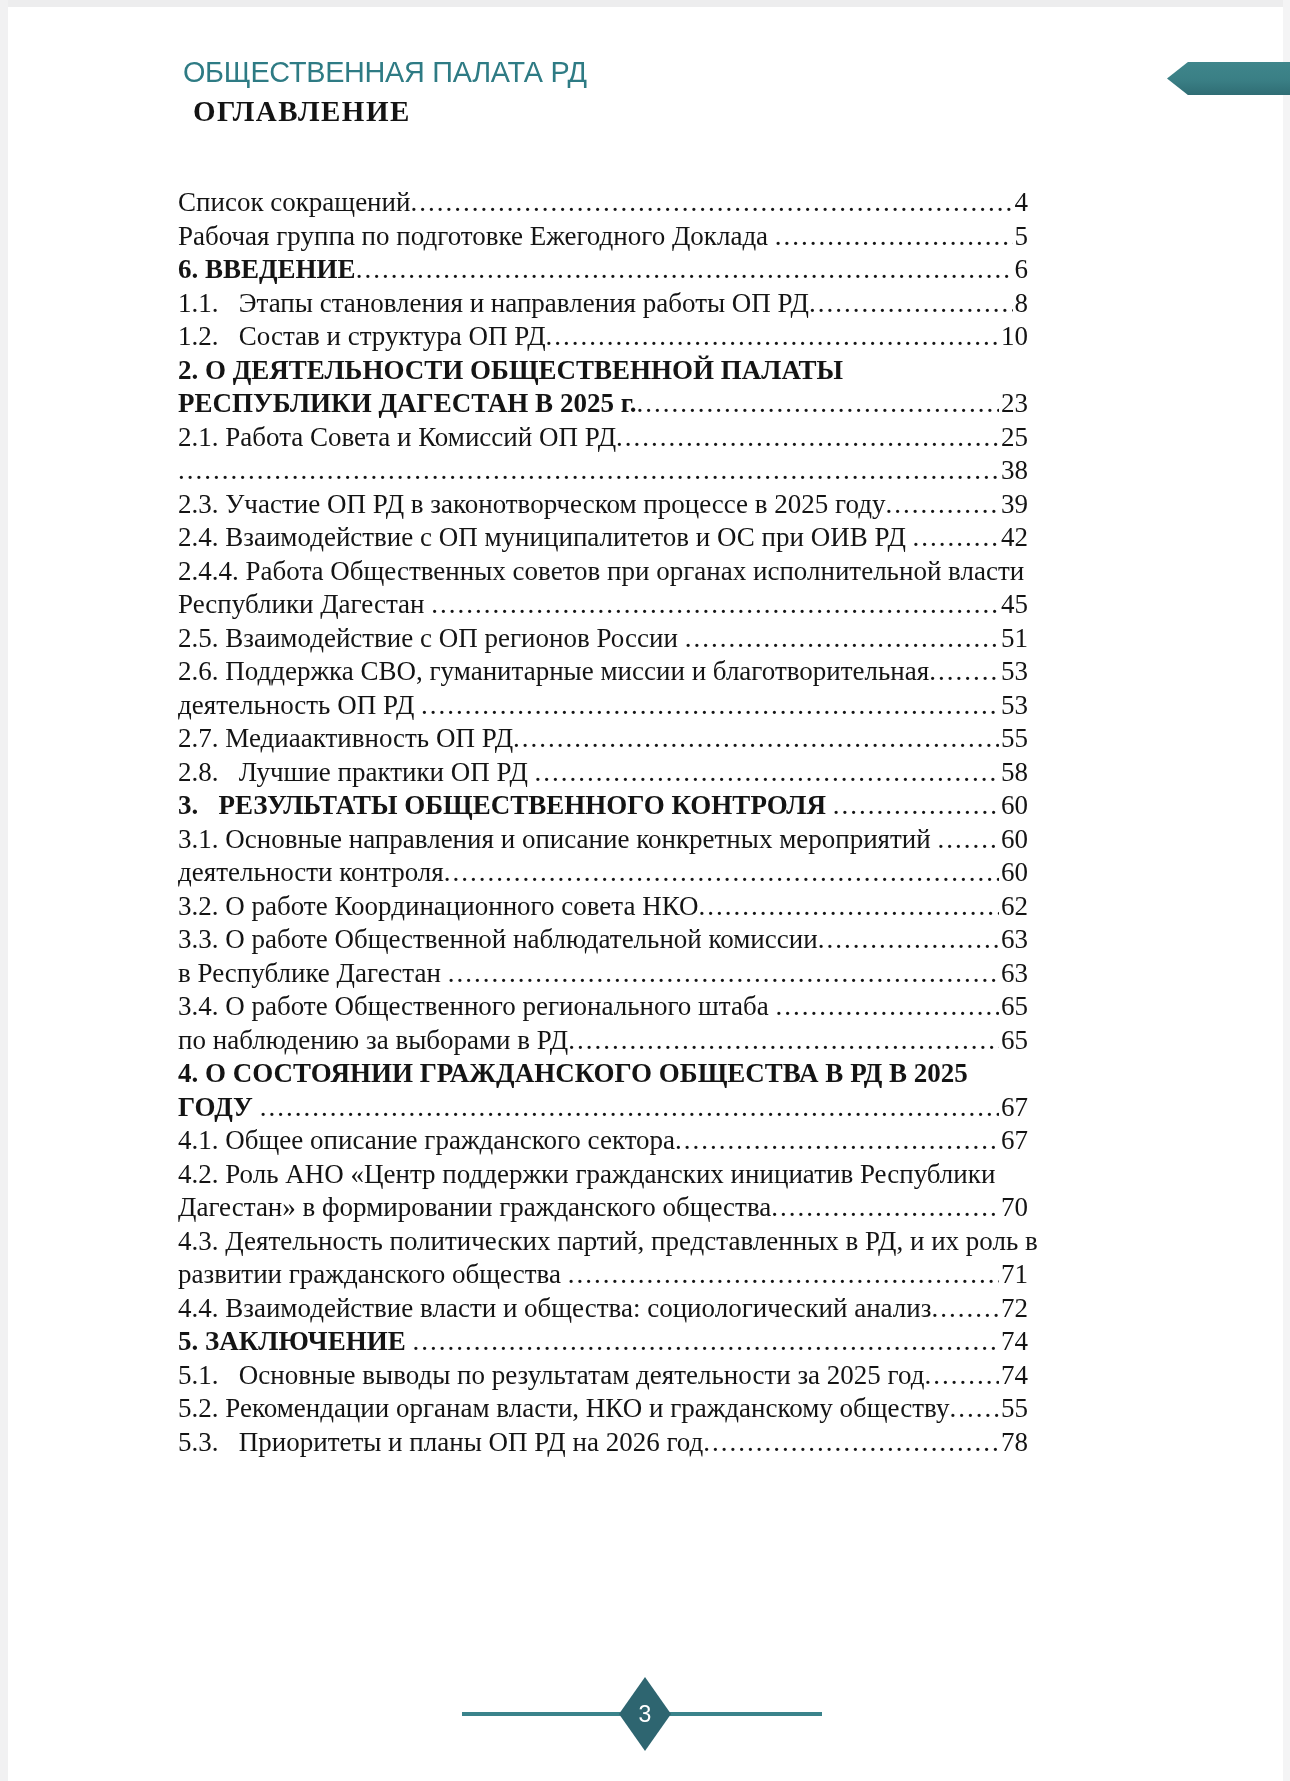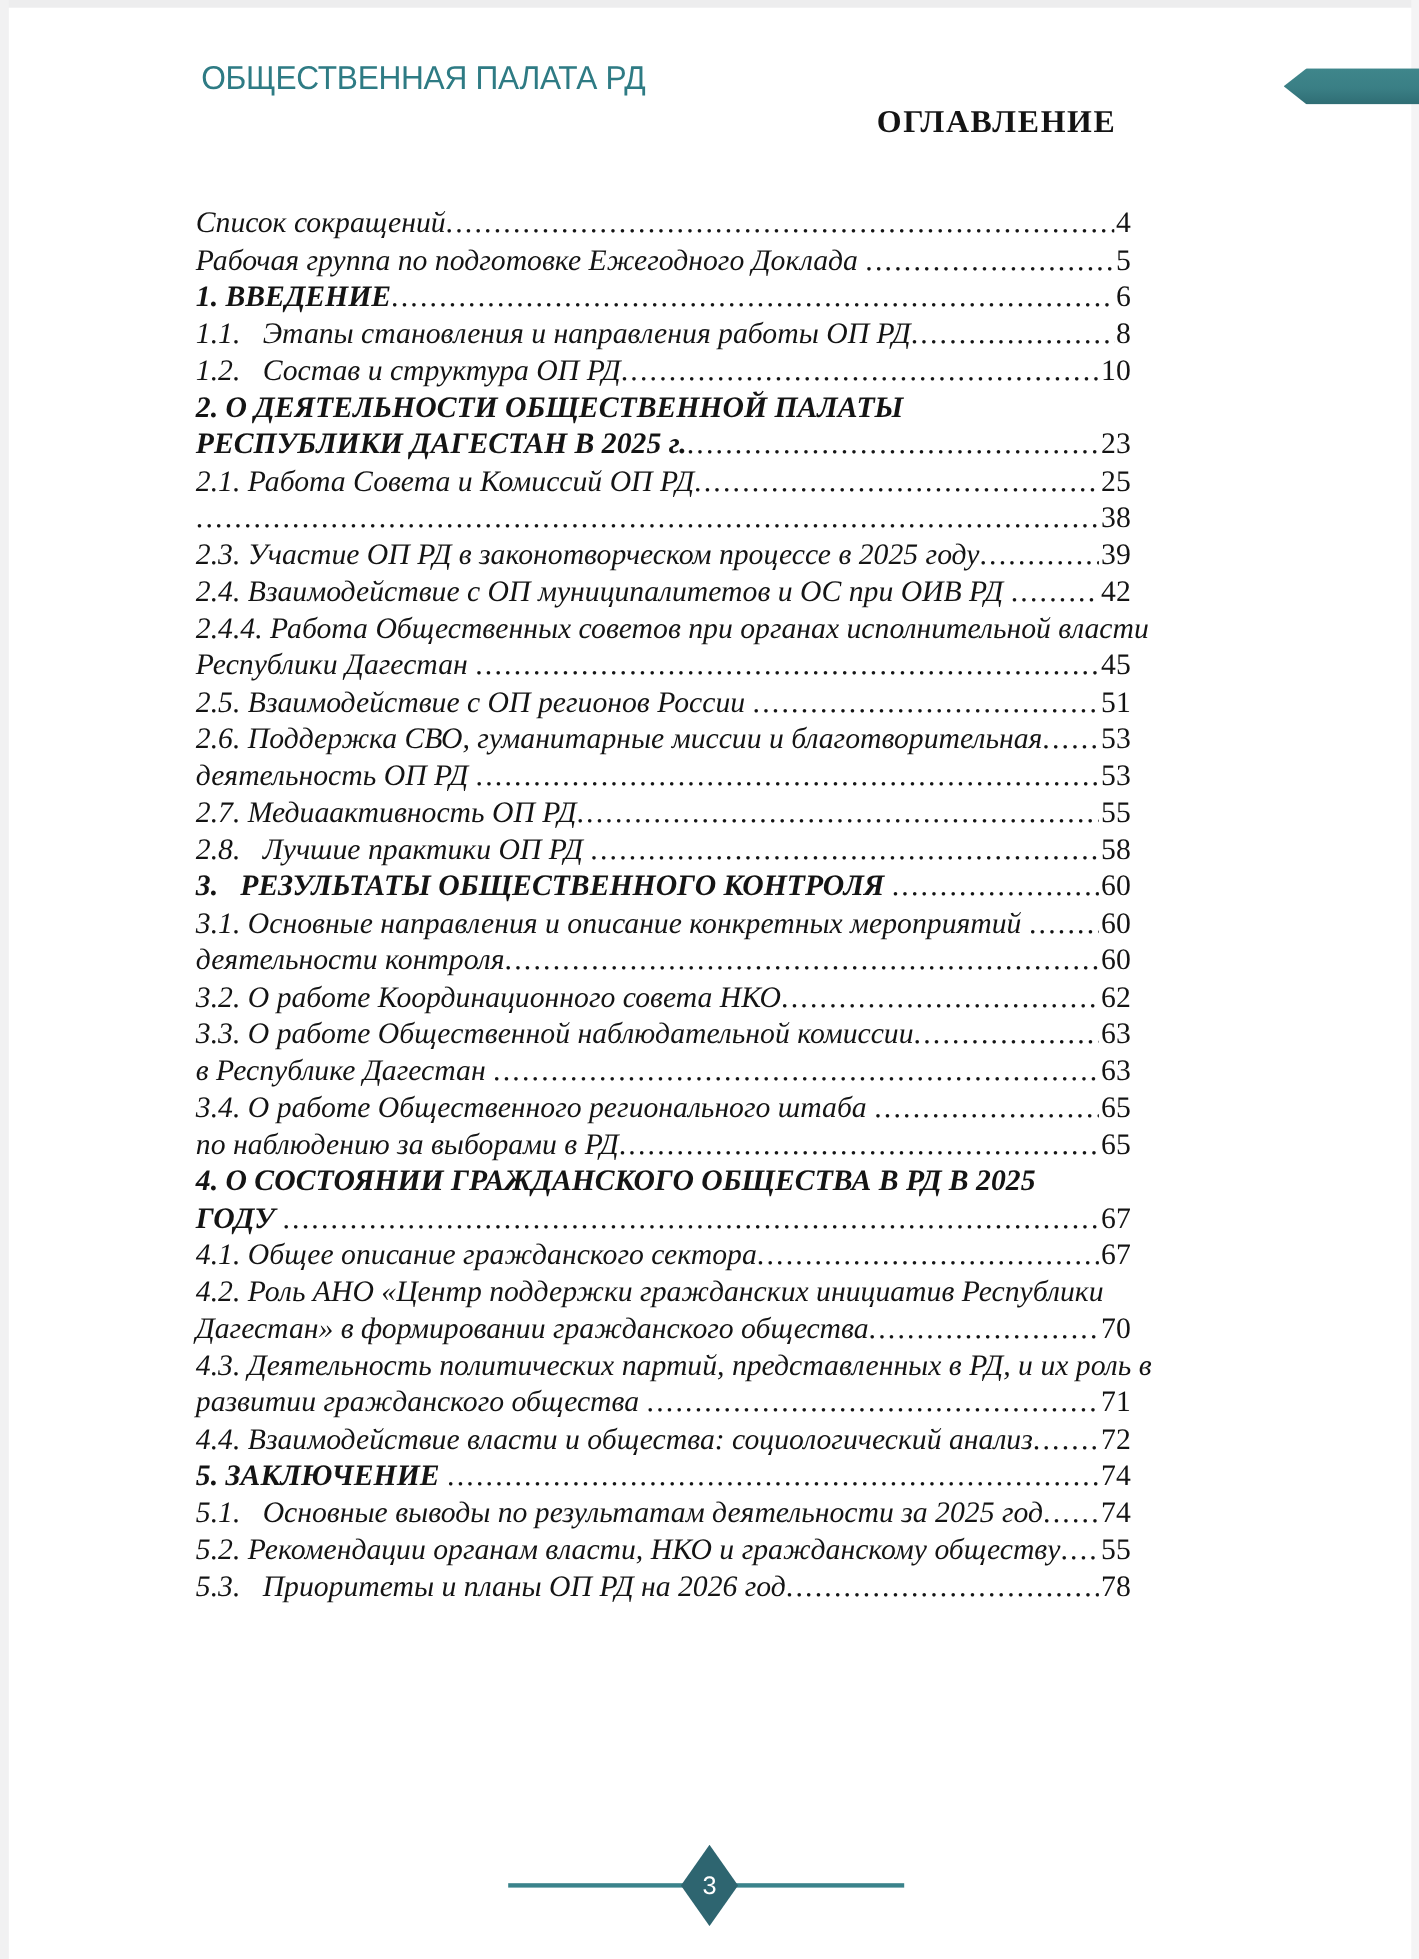--- a/index.html
+++ b/index.html
@@ -23,29 +23,29 @@
     font-size:30px;line-height:34px;color:var(--brand);
     letter-spacing:-0.3px;transform:scaleX(.96);transform-origin:left center;
     white-space:nowrap;
   }
   .ribbon{
     position:absolute;top:62px;right:0;width:123px;height:33px;
     background:linear-gradient(180deg,#3f868b 0%,var(--ribbon) 55%,#2f6d74 100%);
     clip-path:polygon(0 50%,17% 0,100% 0,100% 100%,17% 100%);
   }
   .doc-title{
-    position:absolute;left:168px;width:847px;top:95px;
-    text-align:right;font-size:29px;font-weight:bold;letter-spacing:1.5px;
+    position:absolute;left:193px;width:847px;top:95px;
+    text-align:left;font-size:29px;font-weight:bold;letter-spacing:1.5px;
   }
   .toc{
     position:absolute;left:178px;top:186px;width:850px;
     font-size:27px;line-height:33.5px;
   }
   .toc-row{display:flex;align-items:baseline;width:100%;}
-  .toc-text{white-space:pre;flex:0 0 auto;font-style:italic;}
+  .toc-text{white-space:pre;flex:0 0 auto;}
   .toc-row.bold .toc-text{font-weight:bold;}
   .toc-dots{
     flex:1 1 auto;min-width:0;overflow:hidden;white-space:pre;
     letter-spacing:2px;font-weight:normal;
   }
   .toc-num{flex:0 0 auto;padding-left:2px;font-weight:normal;}
   .footer{position:absolute;left:0;top:1677px;width:1290px;height:74px;}
   .footer-rule{
     position:absolute;left:462px;top:35px;width:360px;height:4px;
     background:var(--footer-line);
@@ -78,21 +78,21 @@
       <span class="toc-text">Список сокращений</span>
       <span class="toc-dots">............................................................................................................................................................................................................................</span>
       <span class="toc-num">4</span>
     </div>
     <div class="toc-row">
       <span class="toc-text">Рабочая группа по подготовке Ежегодного Доклада </span>
       <span class="toc-dots">............................................................................................................................................................................................................................</span>
       <span class="toc-num">5</span>
     </div>
     <div class="toc-row bold">
-      <span class="toc-text">1. ВВЕДЕНИЕ</span>
+      <span class="toc-text">6. ВВЕДЕНИЕ</span>
       <span class="toc-dots">............................................................................................................................................................................................................................</span>
       <span class="toc-num">6</span>
     </div>
     <div class="toc-row">
       <span class="toc-text">1.1.   Этапы становления и направления работы ОП РД</span>
       <span class="toc-dots">............................................................................................................................................................................................................................</span>
       <span class="toc-num">8</span>
     </div>
     <div class="toc-row">
       <span class="toc-text">1.2.   Состав и структура ОП РД</span>

